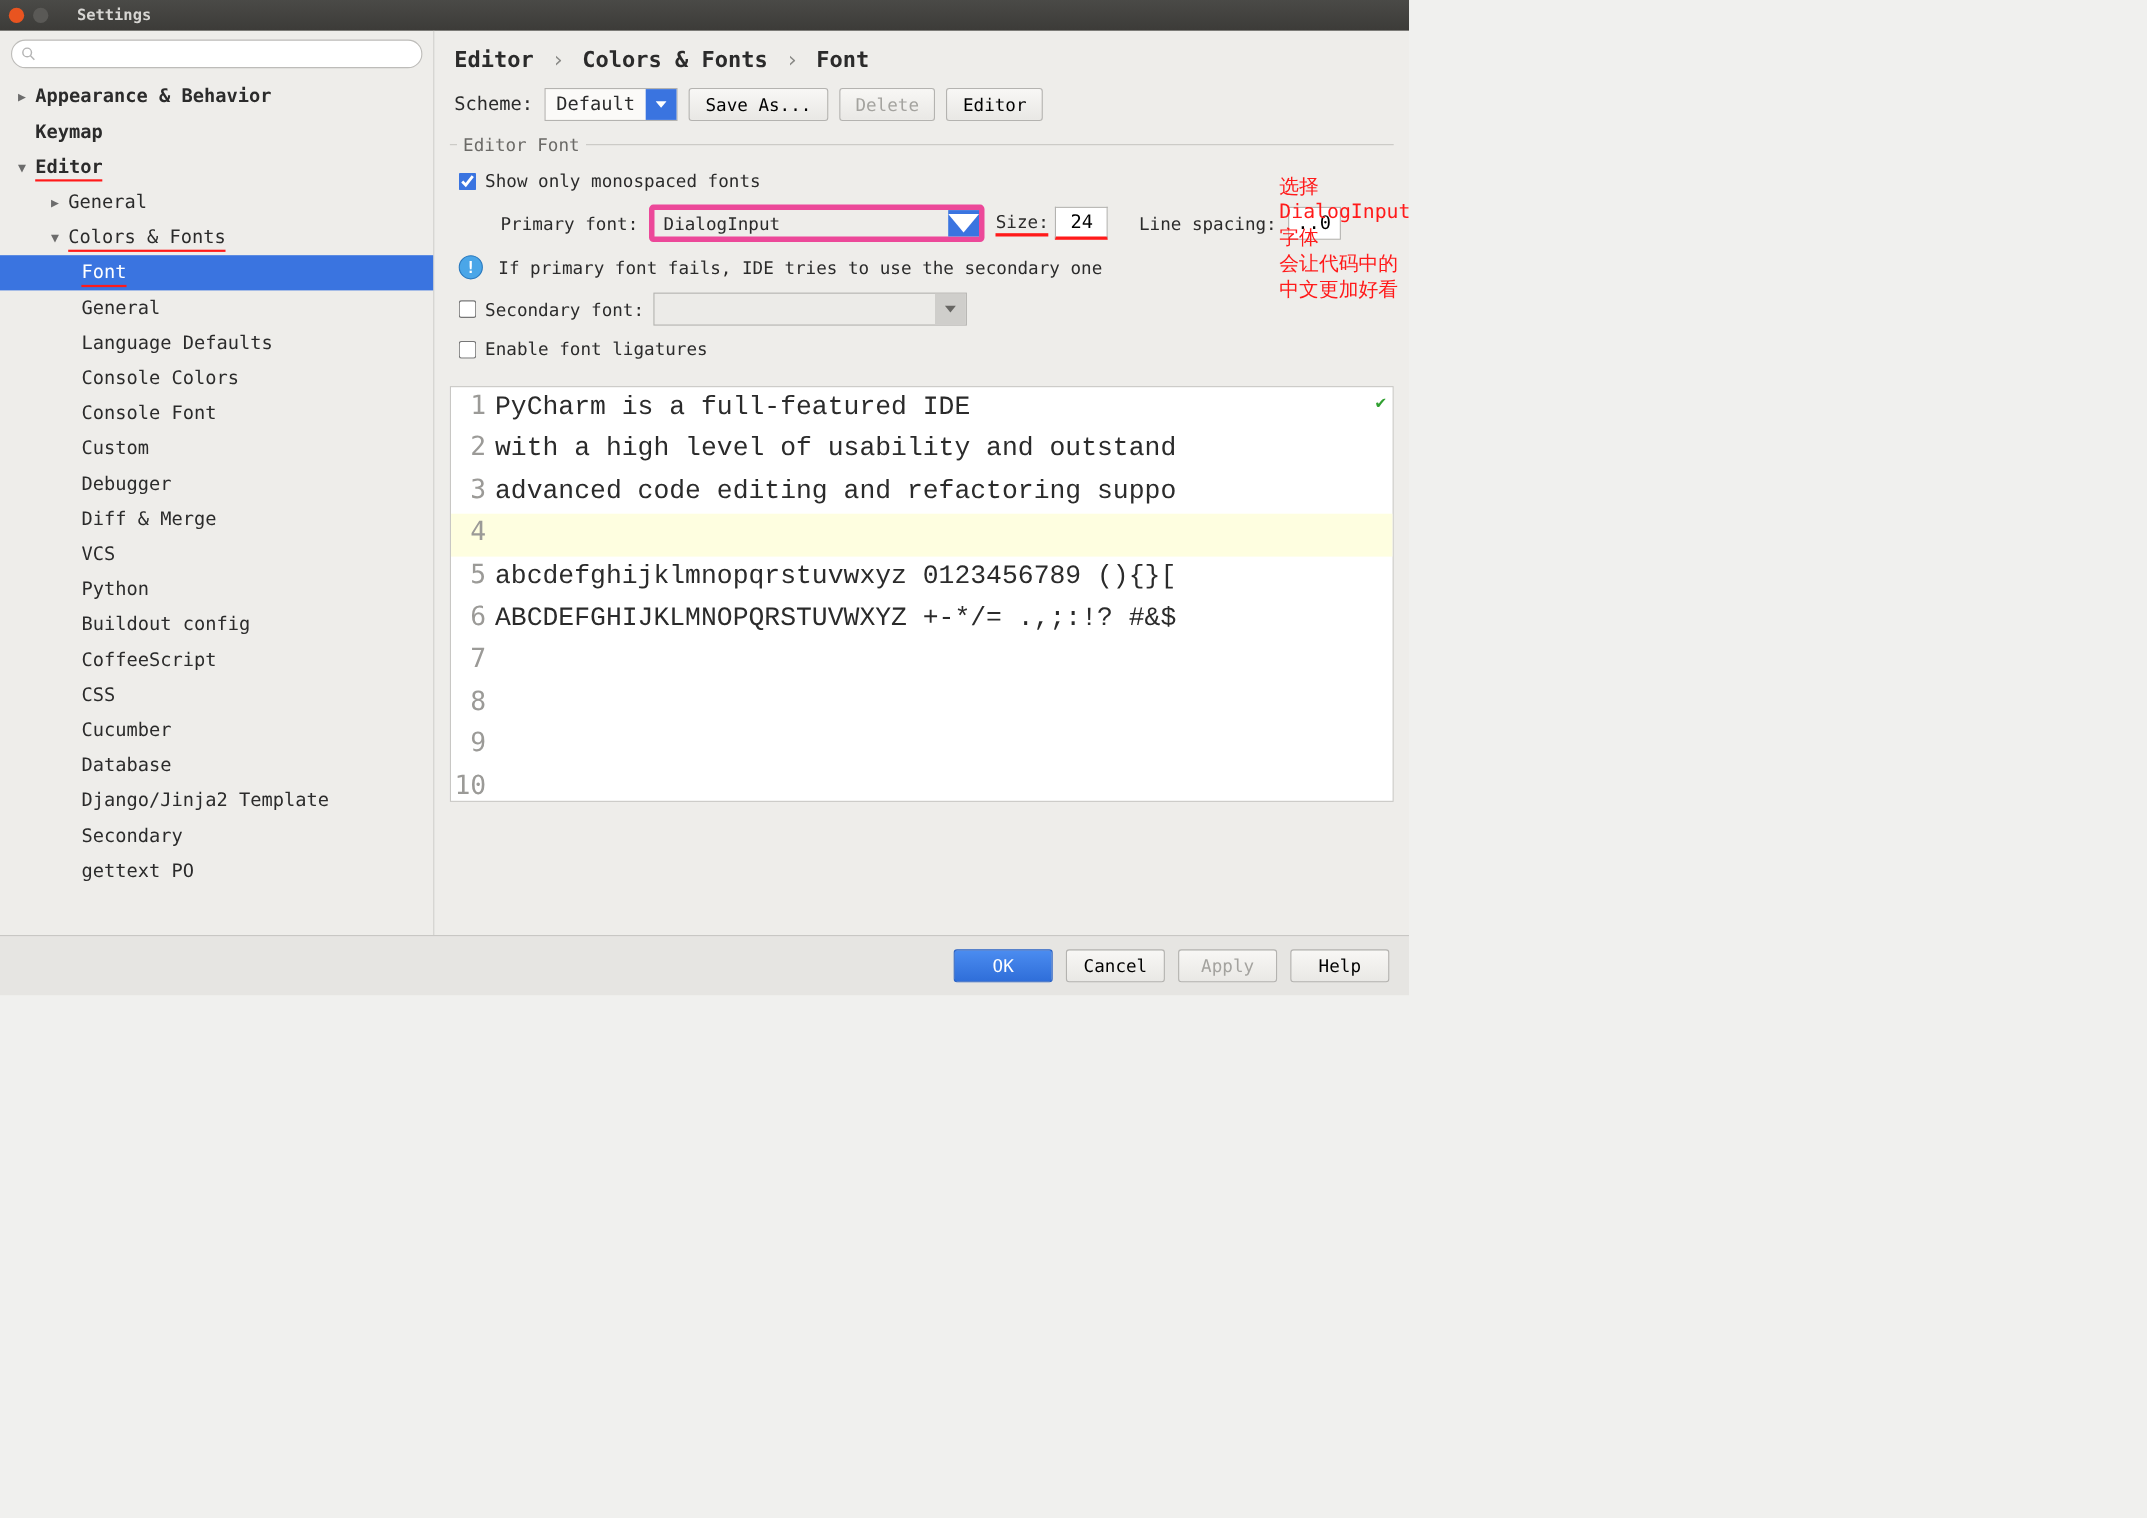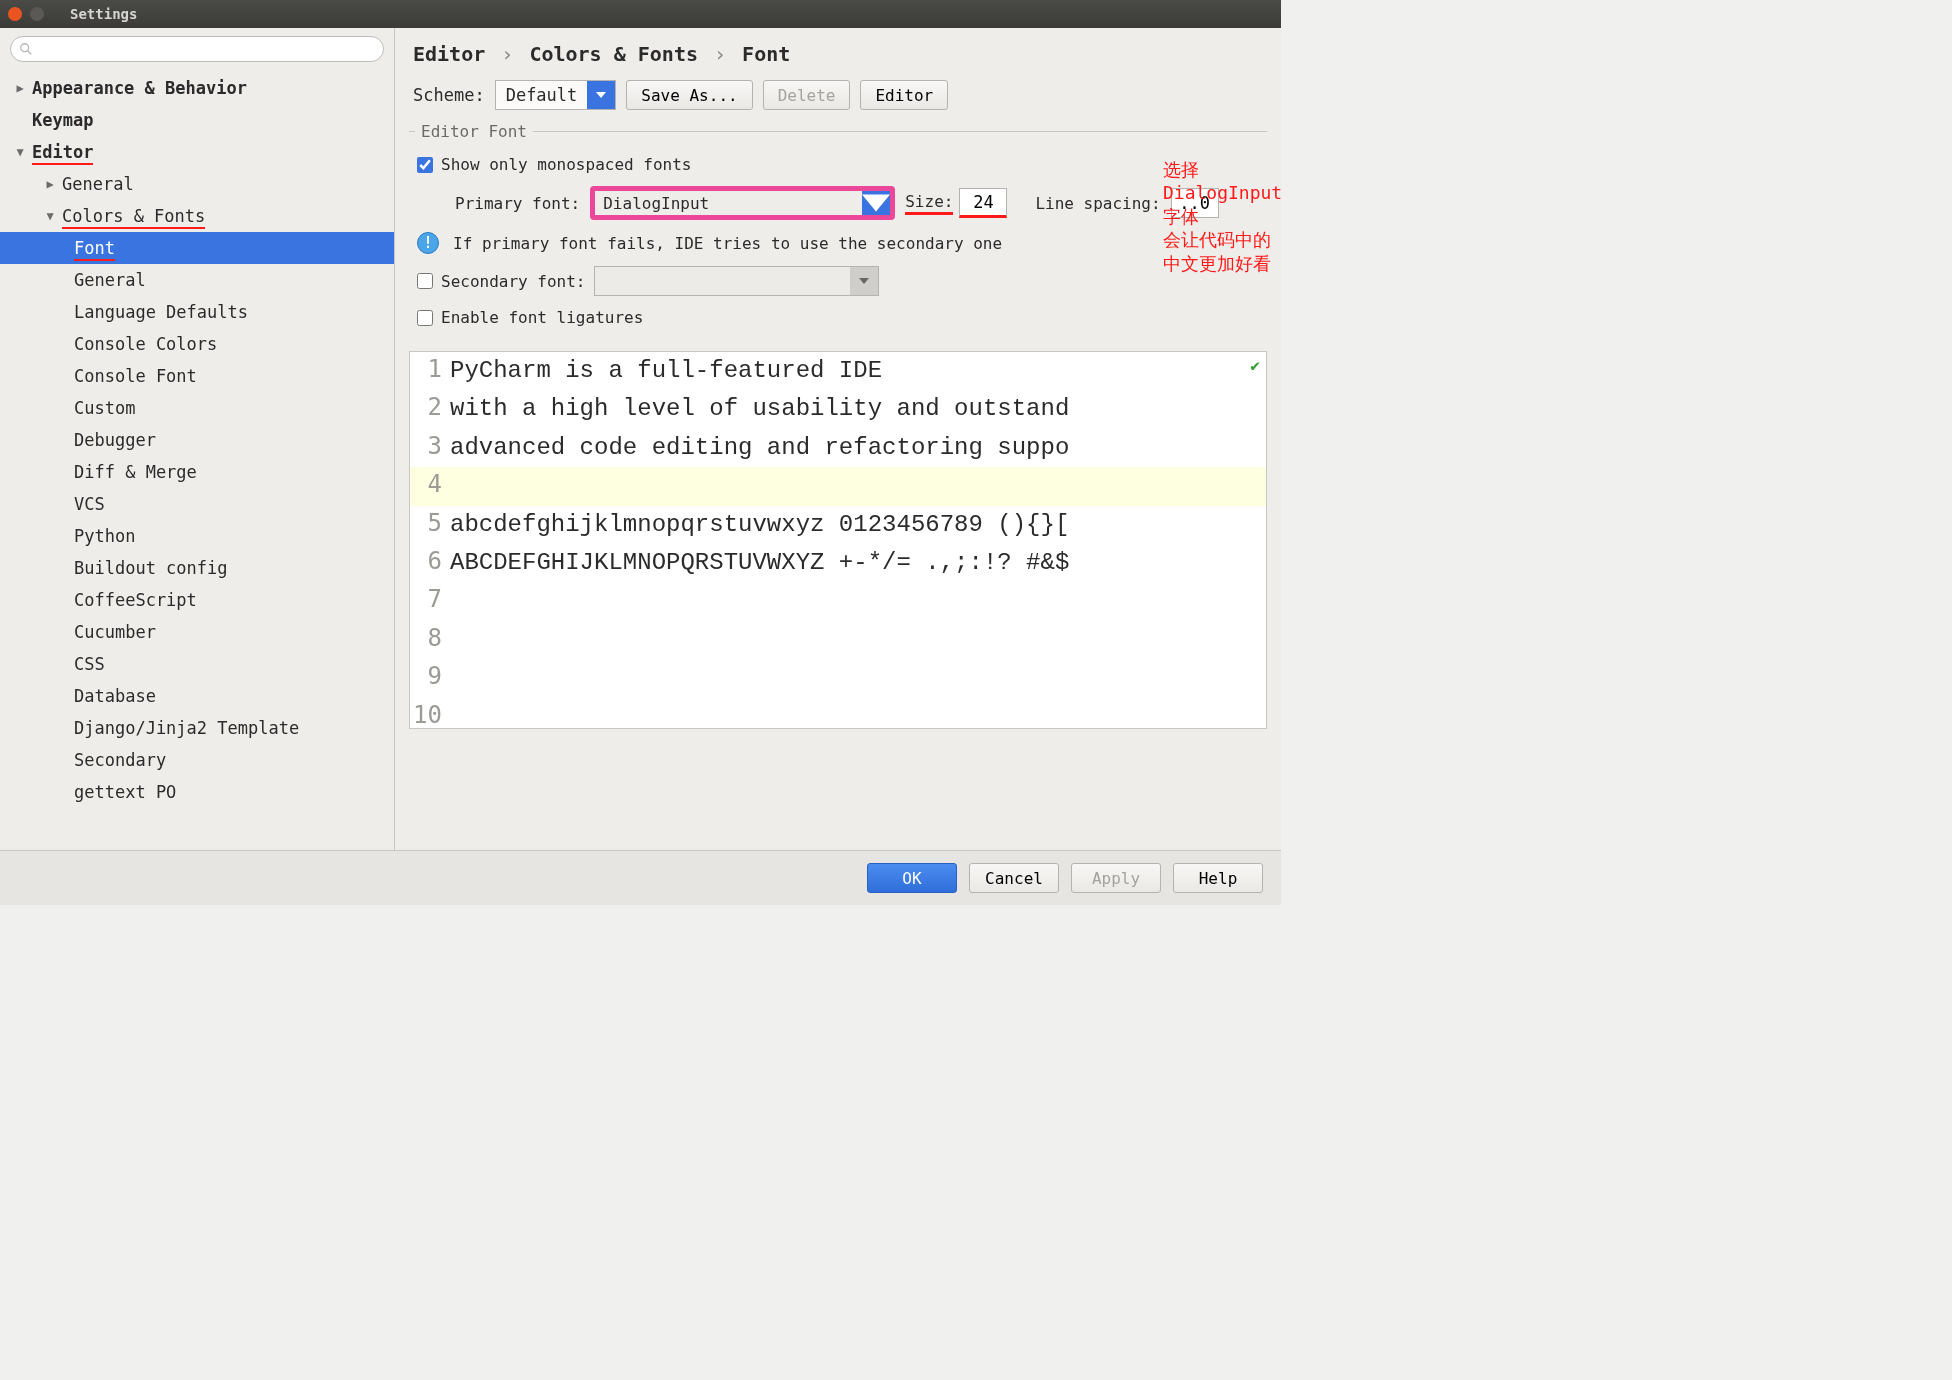--- a/index.html
+++ b/index.html
@@ -128,24 +128,24 @@
         <div class="tree-row l2">
           <span>Python</span>
         </div>
         <div class="tree-row l2">
           <span>Buildout config</span>
         </div>
         <div class="tree-row l2">
           <span>CoffeeScript</span>
         </div>
         <div class="tree-row l2">
+          <span>CSS</span>
+        </div>
+        <div class="tree-row l2">
           <span>Cucumber</span>
-        </div>
-        <div class="tree-row l2">
-          <span>CSS</span>
         </div>
         <div class="tree-row l2">
           <span>Database</span>
         </div>
         <div class="tree-row l2">
           <span>Django/Jinja2 Template</span>
         </div>
         <div class="tree-row l2">
           <span>Secondary</span>
         </div>

